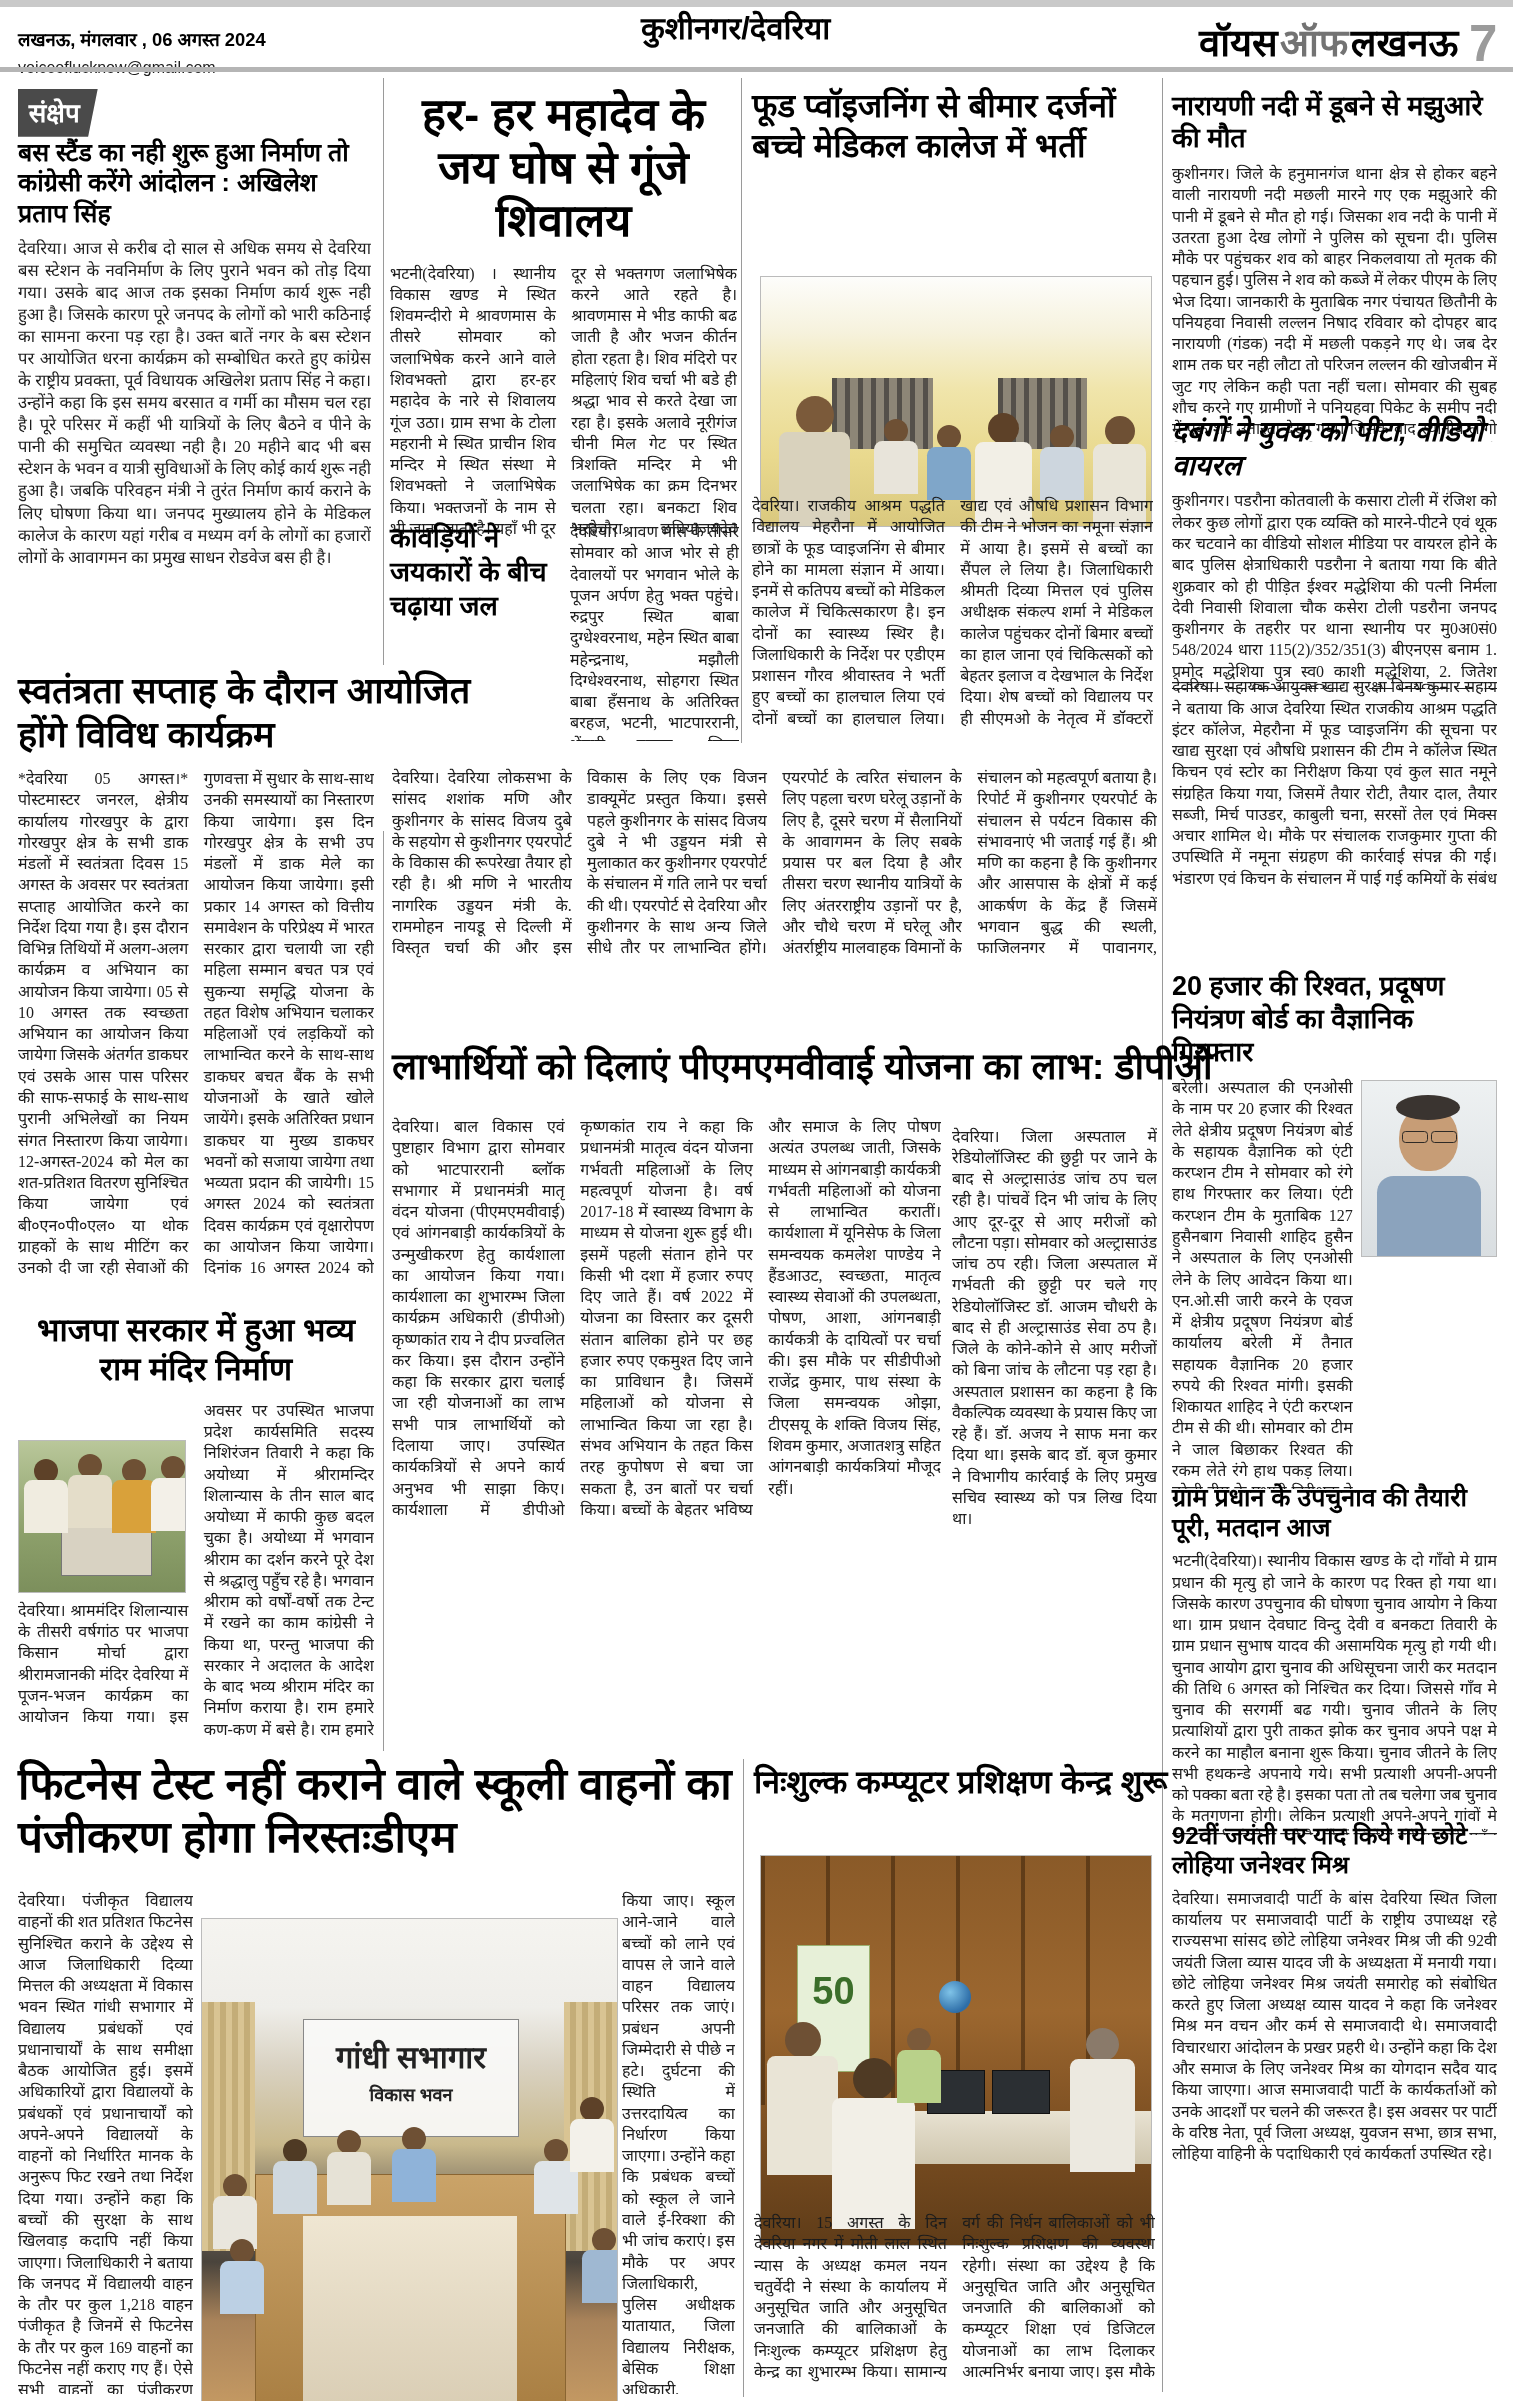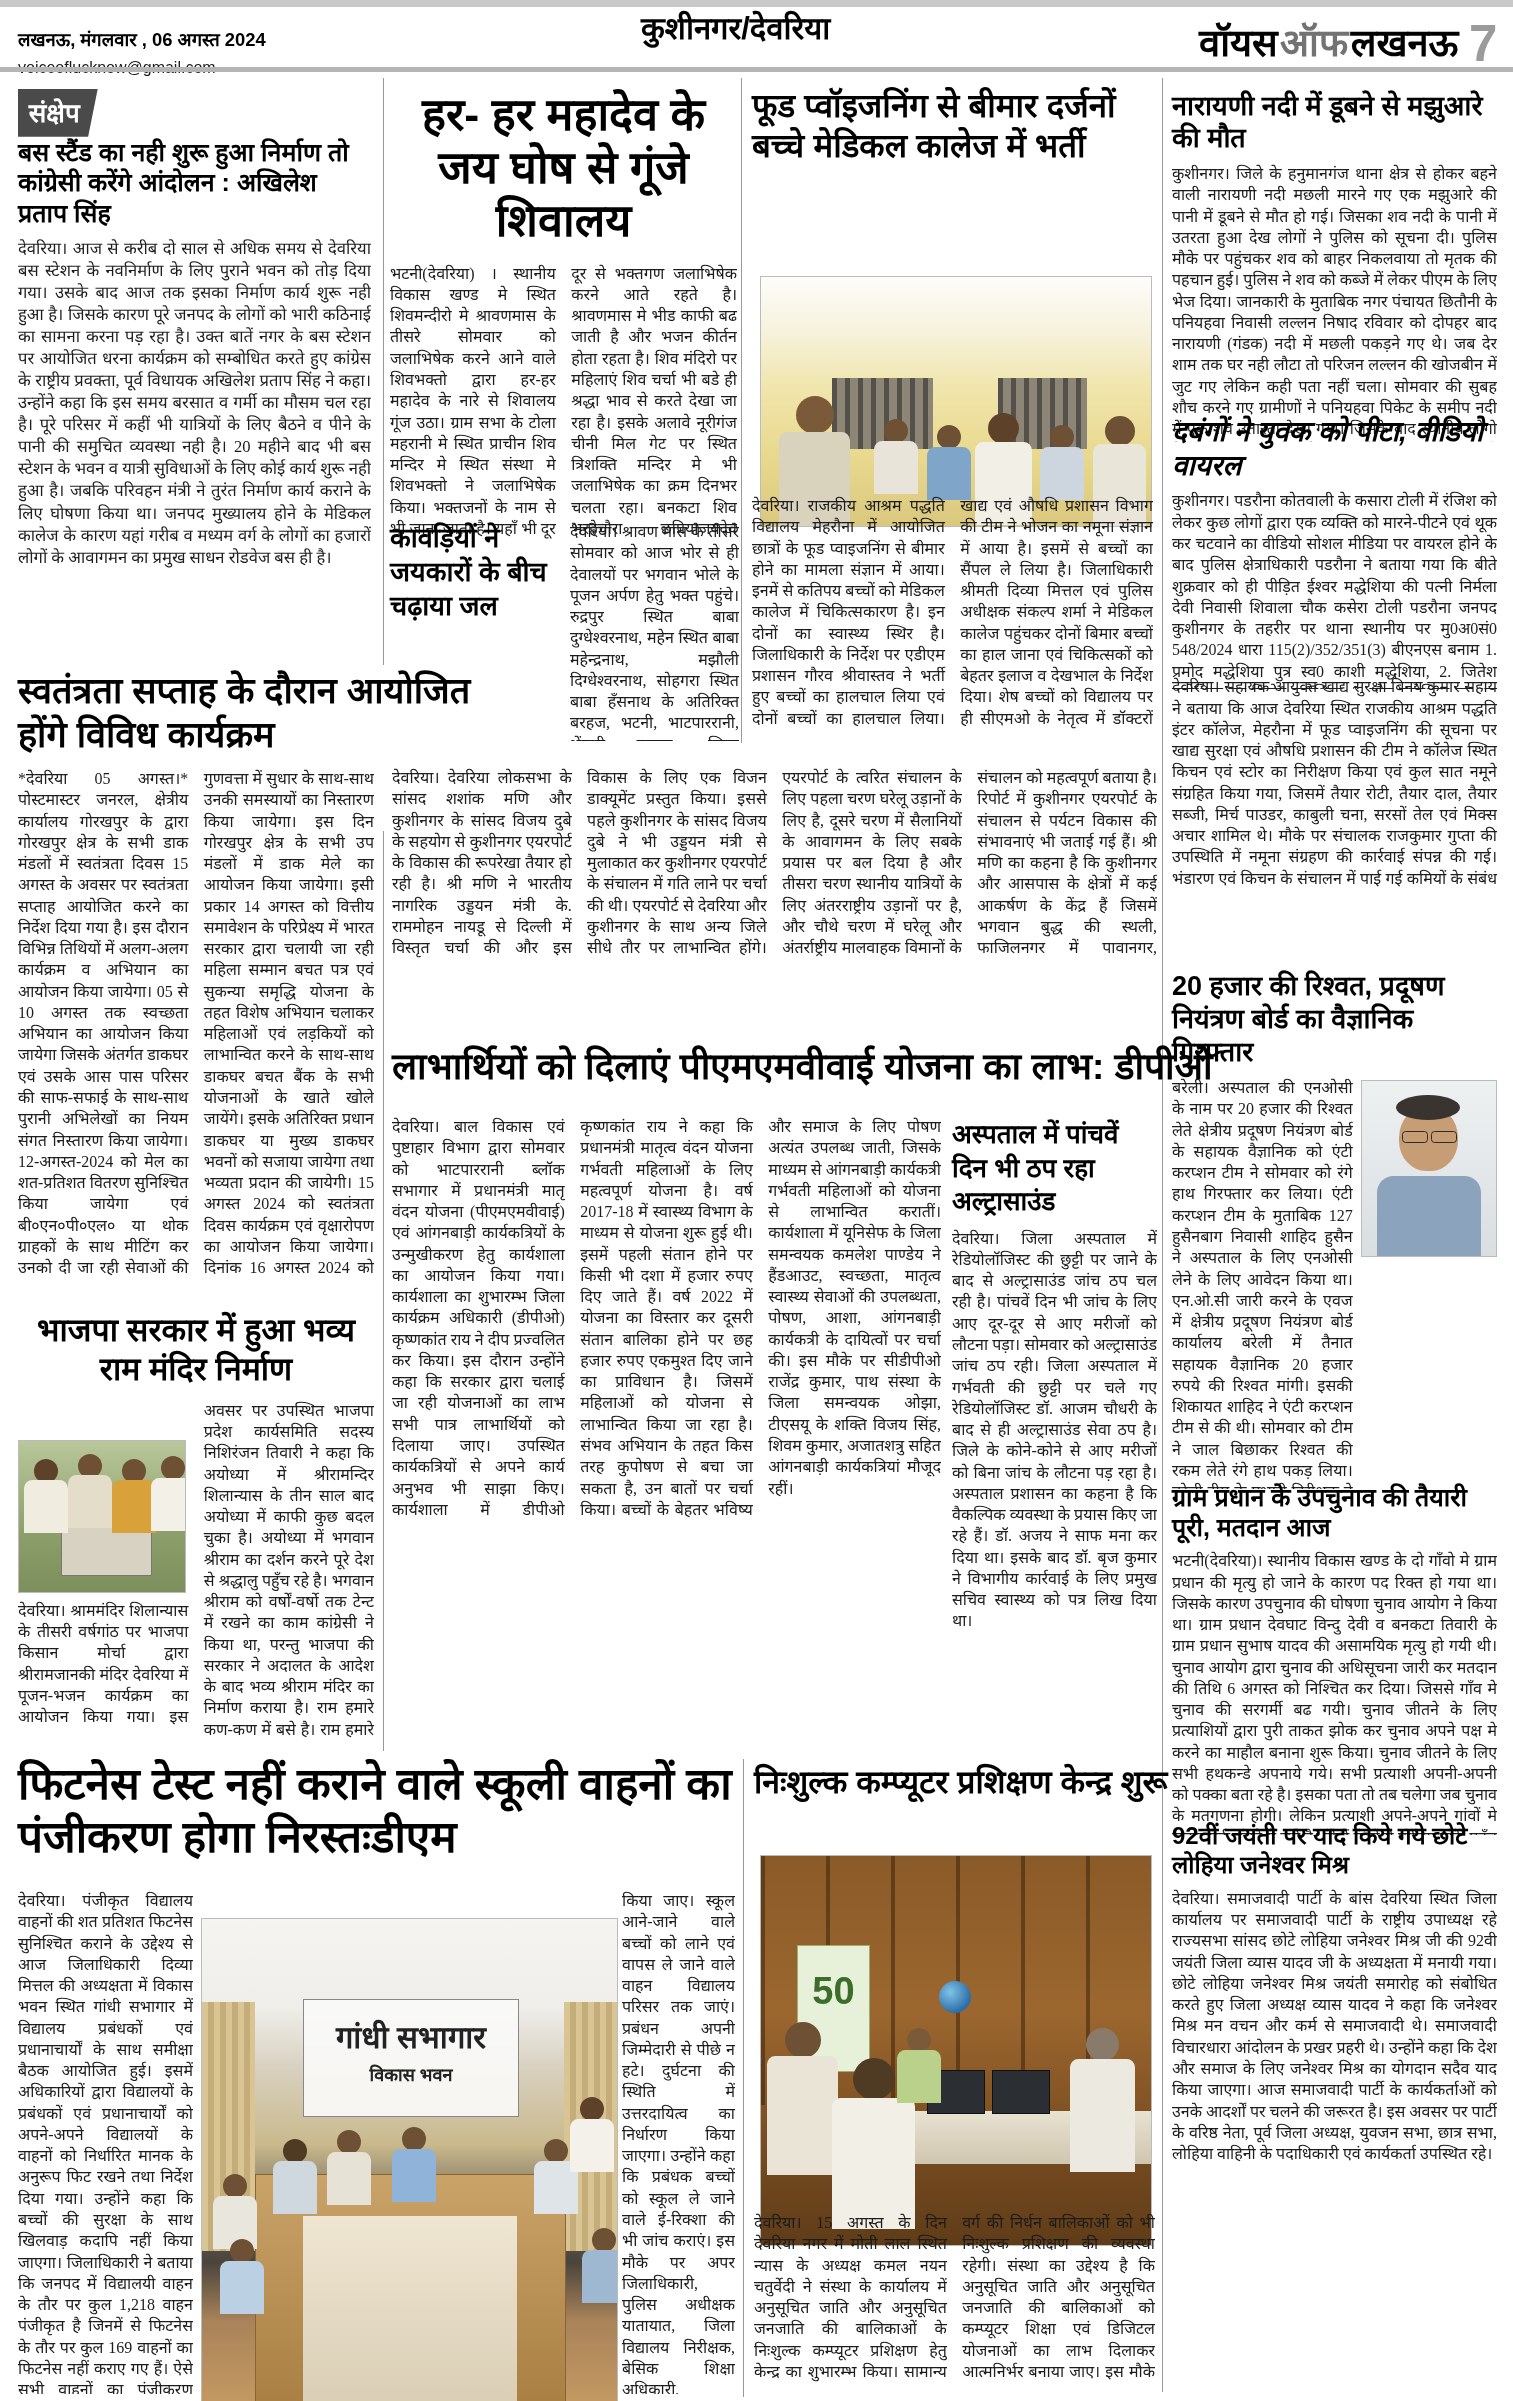--- a/index.html
+++ b/index.html
@@ -161,21 +161,20 @@
   <div class="abs" style="left:392px;top:749px;width:765px;">
     <div class="body-txt cols4" style="margin-top:18px;height:196px;">देवरिया। देवरिया लोकसभा के सांसद शशांक मणि और कुशीनगर के सांसद विजय दुबे के सहयोग से कुशीनगर एयरपोर्ट के विकास की रूपरेखा तैयार हो रही है। श्री मणि ने भारतीय नागरिक उड्डयन मंत्री के. राममोहन नायडू से दिल्ली में विस्तृत चर्चा की और इस विकास के लिए एक विजन डाक्यूमेंट प्रस्तुत किया। इससे पहले कुशीनगर के सांसद विजय दुबे ने भी उड्डयन मंत्री से मुलाकात कर कुशीनगर एयरपोर्ट के संचालन में गति लाने पर चर्चा की थी। एयरपोर्ट से देवरिया और कुशीनगर के साथ अन्य जिले सीधे तौर पर लाभान्वित होंगे। एयरपोर्ट के त्वरित संचालन के लिए पहला चरण घरेलू उड़ानों के लिए है, दूसरे चरण में सैलानियों के आवागमन के लिए सबके प्रयास पर बल दिया है और तीसरा चरण स्थानीय यात्रियों के लिए अंतरराष्ट्रीय उड़ानों पर है, और चौथे चरण में घरेलू और अंतर्राष्ट्रीय मालवाहक विमानों के संचालन को महत्वपूर्ण बताया है। रिपोर्ट में कुशीनगर एयरपोर्ट के संचालन से पर्यटन विकास की संभावनाएं भी जताई गई हैं। श्री मणि का कहना है कि कुशीनगर और आसपास के क्षेत्रों में कई आकर्षण के केंद्र हैं जिसमें भगवान बुद्ध की स्थली, फाजिलनगर में पावानगर, नारायणी दर्शन, देवरही मां, देवरहा बाबा समेत कई स्थान हैं, इसलिए घरेलू और अंतर्राष्ट्रीय उड़ानों में सुधार की जरुरत है। साथ ही चितवन से शुरू होकर नारायणी नदी के माध्यम से तमकुहीराज तक आता है। यह एक ऐसा पर्यटन सर्किट है जिसमें कुशीनगर एयरपोर्ट की बड़ी भूमिका होगी। श्री मणि ने अपनी रिपोर्ट में अंतर्राष्ट्रीय उड़ानों के लिए कुशीनगर एयरपोर्ट को सबसे महत्वपूर्ण बताया है। कुशीनगर एयरपोर्ट से ज्यादातर दुबई, सऊदी, मस्कट, सिंगापुर, बैंकॉक, मलेशिया के लिए विशेष उड़ानें हो सकती हैं बाद में चीन, जापान, कोरिया की उड़ानों के बारे भी सोचा जा सकता है। रिपोर्ट में ये भी कहा गया है कि घरेलू और अंतर्राष्ट्रीय माल वाहक विमानों का संचालन भी काफी फायदेमंद होगा क्योंकि कुशीनगर-देवरिया के आसपास के क्षेत्र को आगे इलेक्ट्रॉनिक निर्यात हब बनाया जाए। इसके साथ ही तमकुहीराज के नारायणी नदी पर भविष्य में बंदरगाह का निर्माण, भारी माल के लिए सेवरही स्टेशन और देवरिया में गति शक्ति टर्मिनल के माध्यम से रेलवे प्रणाली को मजबूत करने से एयरपोर्ट वहंडिया को तकनीकी सुधार करने का, टावर, 24 घंटे उड़ान के लिए एयरपोर्ट प्रबंधन जैसी कमियां दूर करने की बात कही है।</div>
   </div>
 
   <div class="abs" style="left:392px;top:1046px;width:765px;">
     <h2 class="hl" style="font-size:37px;text-align:center;white-space:nowrap;">लाभार्थियों को दिलाएं पीएमएमवीवाई योजना का लाभ:  डीपीओ</h2>
   </div>
   <div class="abs body-txt cols3" style="left:392px;top:1116px;width:549px;height:629px;">देवरिया। बाल विकास एवं पुष्टाहार विभाग द्वारा सोमवार को भाटपाररानी ब्लॉक सभागार में प्रधानमंत्री मातृ वंदन योजना (पीएमएमवीवाई) एवं आंगनबाड़ी कार्यकत्रियों के उन्मुखीकरण हेतु कार्यशाला का आयोजन किया गया। कार्यशाला का शुभारम्भ जिला कार्यक्रम अधिकारी (डीपीओ) कृष्णकांत राय ने दीप प्रज्वलित कर किया। इस दौरान उन्होंने कहा कि सरकार द्वारा चलाई जा रही योजनाओं का लाभ सभी पात्र लाभार्थियों को दिलाया जाए। उपस्थित कार्यकत्रियों से अपने कार्य अनुभव भी साझा किए। कार्यशाला में डीपीओ कृष्णकांत राय ने कहा कि प्रधानमंत्री मातृत्व वंदन योजना गर्भवती महिलाओं के लिए महत्वपूर्ण योजना है। वर्ष 2017-18 में स्वास्थ्य विभाग के माध्यम से योजना शुरू हुई थी। इसमें पहली संतान होने पर किसी भी दशा में हजार रुपए दिए जाते हैं। वर्ष 2022 में योजना का विस्तार कर दूसरी संतान बालिका होने पर छह हजार रुपए एकमुश्त दिए जाने का प्राविधान है। जिसमें महिलाओं को योजना से लाभान्वित किया जा रहा है। संभव अभियान के तहत किस तरह कुपोषण से बचा जा सकता है, उन बातों पर चर्चा किया। बच्चों के बेहतर भविष्य और समाज के लिए पोषण अत्यंत उपलब्ध जाती, जिसके माध्यम से आंगनबाड़ी कार्यकत्री गर्भवती महिलाओं को योजना से लाभान्वित करातीं। कार्यशाला में यूनिसेफ के जिला समन्वयक कमलेश पाण्डेय ने हैंडआउट, स्वच्छता, मातृत्व स्वास्थ्य सेवाओं की उपलब्धता, पोषण, आशा, आंगनबाड़ी कार्यकत्री के दायित्वों पर चर्चा की। इस मौके पर सीडीपीओ राजेंद्र कुमार, पाथ संस्था के जिला समन्वयक ओझा, टीएसयू के शक्ति विजय सिंह, शिवम कुमार, अजातशत्रु सहित आंगनबाड़ी कार्यकत्रियां मौजूद रहीं।</div>
 
   <div class="abs" style="left:952px;top:1116px;width:205px;">
-    <h3 class="hl" style="font-size:26px;line-height:1.28;margin-top:2.4px;">अस्पताल में पांचवें दिन भी ठप रहा अल्ट्रासाउंड</h3>
     <div class="body-txt" style="margin-top:9.5px;height:522px;">देवरिया। जिला अस्पताल में रेडियोलॉजिस्ट की छुट्टी पर जाने के बाद से अल्ट्रासाउंड जांच ठप चल रही है। पांचवें दिन भी जांच के लिए आए दूर-दूर से आए मरीजों को लौटना पड़ा। सोमवार को अल्ट्रासाउंड जांच ठप रही। जिला अस्पताल में गर्भवती की छुट्टी पर चले गए रेडियोलॉजिस्ट डॉ. आजम चौधरी के बाद से ही अल्ट्रासाउंड सेवा ठप है। जिले के कोने-कोने से आए मरीजों को बिना जांच के लौटना पड़ रहा है। अस्पताल प्रशासन का कहना है कि वैकल्पिक व्यवस्था के प्रयास किए जा रहे हैं। डॉ. अजय ने साफ मना कर दिया था। इसके बाद डॉ. बृज कुमार ने विभागीय कार्रवाई के लिए प्रमुख सचिव स्वास्थ्य को पत्र लिख दिया था।</div>
   </div>
 
   <div class="abs" style="left:18px;top:1311px;width:356px;">
     <h2 class="hl" style="font-size:32px;text-align:center;line-height:1.22;">भाजपा सरकार में हुआ भव्य राम मंदिर निर्माण</h2>
     <div class="cols2 body-txt" style="margin-top:10.7px;height:344px;">
       <div class="photo p-ram" style="position:relative;width:166px;height:151px;margin-bottom:7.1px;">
         <div style="position:absolute;left:42px;top:77px;width:89px;height:56px;background:#d8d2c2;border:1.2px solid #777;"></div>
         <div class="fig" style="left:4.7px;top:18px;">
             <div class="head" style="background:#5d4128;"></div>
@@ -198,21 +197,21 @@
     </div>
   </div>
 
   <div class="abs" style="left:18px;top:1758px;width:715px;">
     <h2 class="hl" style="font-size:44px;line-height:1.2;">फिटनेस टेस्ट नहीं कराने वाले स्कूली वाहनों का पंजीकरण होगा निरस्तःडीएम</h2>
   </div>
   <div class="abs body-txt" style="left:18px;top:1890px;width:175px;height:504px;">देवरिया। पंजीकृत विद्यालय वाहनों की शत प्रतिशत फिटनेस सुनिश्चित कराने के उद्देश्य से आज जिलाधिकारी दिव्या मित्तल की अध्यक्षता में विकास भवन स्थित गांधी सभागार में विद्यालय प्रबंधकों एवं प्रधानाचार्यों के साथ समीक्षा बैठक आयोजित हुई। इसमें अधिकारियों द्वारा विद्यालयों के प्रबंधकों एवं प्रधानाचार्यों को अपने-अपने विद्यालयों के वाहनों को निर्धारित मानक के अनुरूप फिट रखने तथा निर्देश दिया गया। उन्होंने कहा कि बच्चों की सुरक्षा के साथ खिलवाड़ कदापि नहीं किया जाएगा। जिलाधिकारी ने बताया कि जनपद में विद्यालयी वाहन के तौर पर कुल 1,218 वाहन पंजीकृत है जिनमें से फिटनेस के तौर पर कुल 169 वाहनों का फिटनेस नहीं कराए गए हैं। ऐसे सभी वाहनों का पंजीकरण निरस्त हो जाएगा। गत वाहनों की अपेक्षा इस वर्ष 60 प्रतिशत वाहनों का फिटनेस टेस्ट हुआ। शेष 248 वाहनों का फिटनेस टेस्ट नहीं हुआ है। ऐसे सभी वाहनों के फिटनेस टेस्ट कराए जाने हेतु अंतिम तिथि निर्धारित की गई। इसके उपरान्त भी फिटनेस टेस्ट नहीं कराने वाले वाहनों का पंजीकरण निरस्त कर दिया जाएगा। स्कूल बस व विद्यालय वाहनों का फिटनेस टेस्ट कराया जाना अनिवार्य है। बस में ओवरलोडिंग न हो, वाहन चालक (अभिज्ञ सहित) का ओपरेशन होता तथा रूट फिट कर सके एवं उसके आवश्यक है। किसी भी स्कूल वाहन को इससे छूट नहीं है। अन्य जगह से आने वाले वाहनों की सघन जांच करायी जाए। सुरक्षा मानकों की भी पूरा किया जाए। बस में निर्धारित संख्या में ही बच्चे बैठाए जाएं।</div>
   <div class="photo p-meet" style="left:201px;top:1878px;width:415px;height:490px;">
     <div class="blind" style="left:0;top:83px;width:53px;height:249px;"></div>
     <div class="blind" style="right:0;top:83px;width:53px;height:249px;"></div>
-    <div class="sign" style="left:101px;top:80px;width:214px;height:101px;padding-top:15.4px;">
+    <div class="sign" style="left:101px;top:100px;width:214px;height:101px;padding-top:15.4px;">
       <div style="font-size:31px;">गांधी सभागार</div>
       <div style="font-size:18px;margin-top:4.7px;">विकास भवन</div>
     </div>
     <div class="table-u" style="left:53px;top:255px;width:309px;height:231px;"></div>
     <div class="table-core" style="left:101px;top:297px;width:214px;height:196px;"></div>
     <div class="fig" style="left:10.7px;top:255px;">
         <div class="head" style="background:#6e5034;"></div>
         <div class="torso" style="background:#e9e6dd;"></div>
       </div>
     <div class="fig" style="left:18px;top:320px;">

